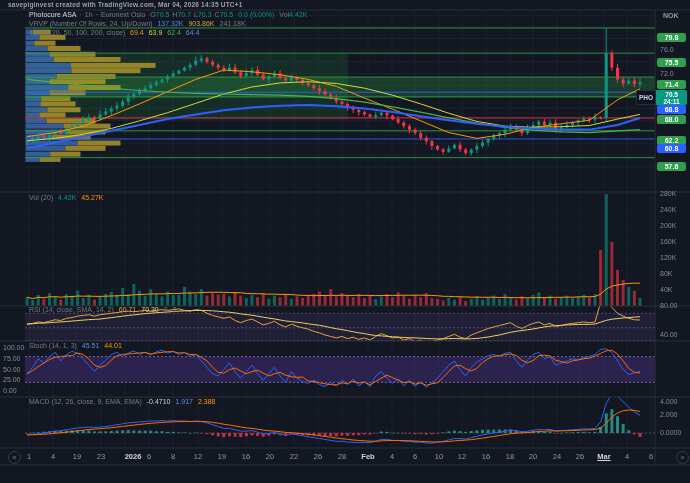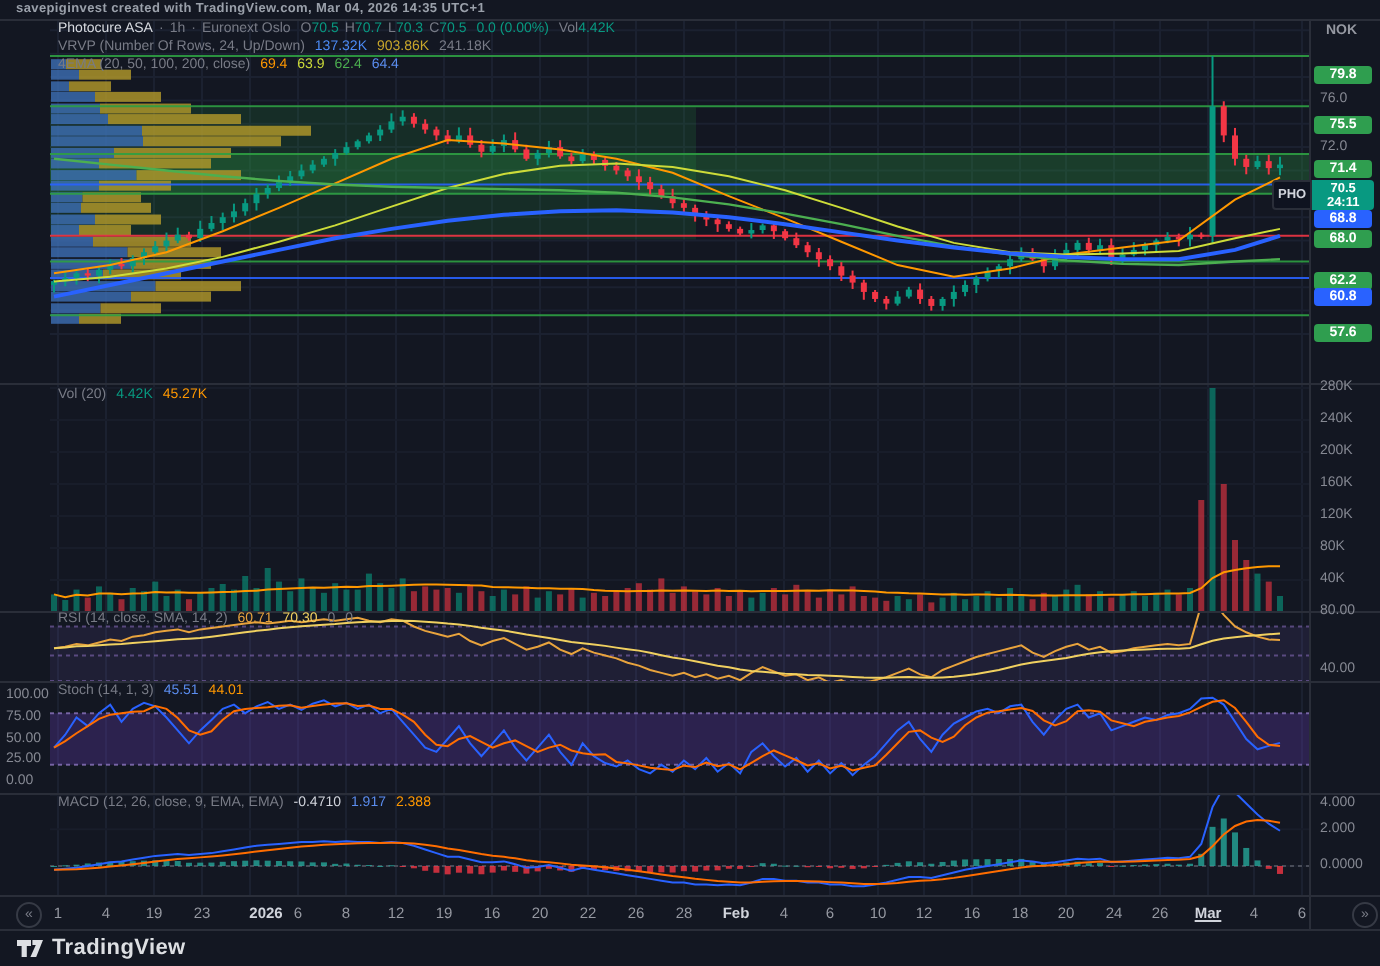--- a/index.html
+++ b/index.html
@@ -767,23 +767,13 @@
       <div class="tlab" style="left: 486px;">16</div>
       <div class="tlab" style="left: 510px; text-align: center;">18</div>
       <div class="tlab" style="left: 533px;">20</div>
       <div class="tlab" style="left: 557px;">24</div>
       <div class="tlab" style="left: 580px;">26</div>
       <div class="tlab major" style="left: 604px; text-decoration: underline;">Mar</div>
       <div class="tlab" style="left: 627px;">4</div>
       <div class="tlab" style="left: 651px;">6</div>
     </div>
 
-  <div id="bottom-bar">
-    <div id="logo">
-      <svg width="14" height="14" viewBox="0 0 14 14">
-        <rect x="0.5" y="3" width="7" height="3" fill="#dddfe3"></rect>
-        <rect x="2.8" y="3" width="2.6" height="8.5" fill="#dddfe3"></rect>
-        <path d="M8.2 3 h5.3 l-3.4 8.5 h-2.9 l2.7 -6 h-1.7 z" fill="#dddfe3"></path>
-      </svg>
-      <span class="word">TradingView</span>
-    </div>
-  </div>
 </div>
 
 </body></html>

